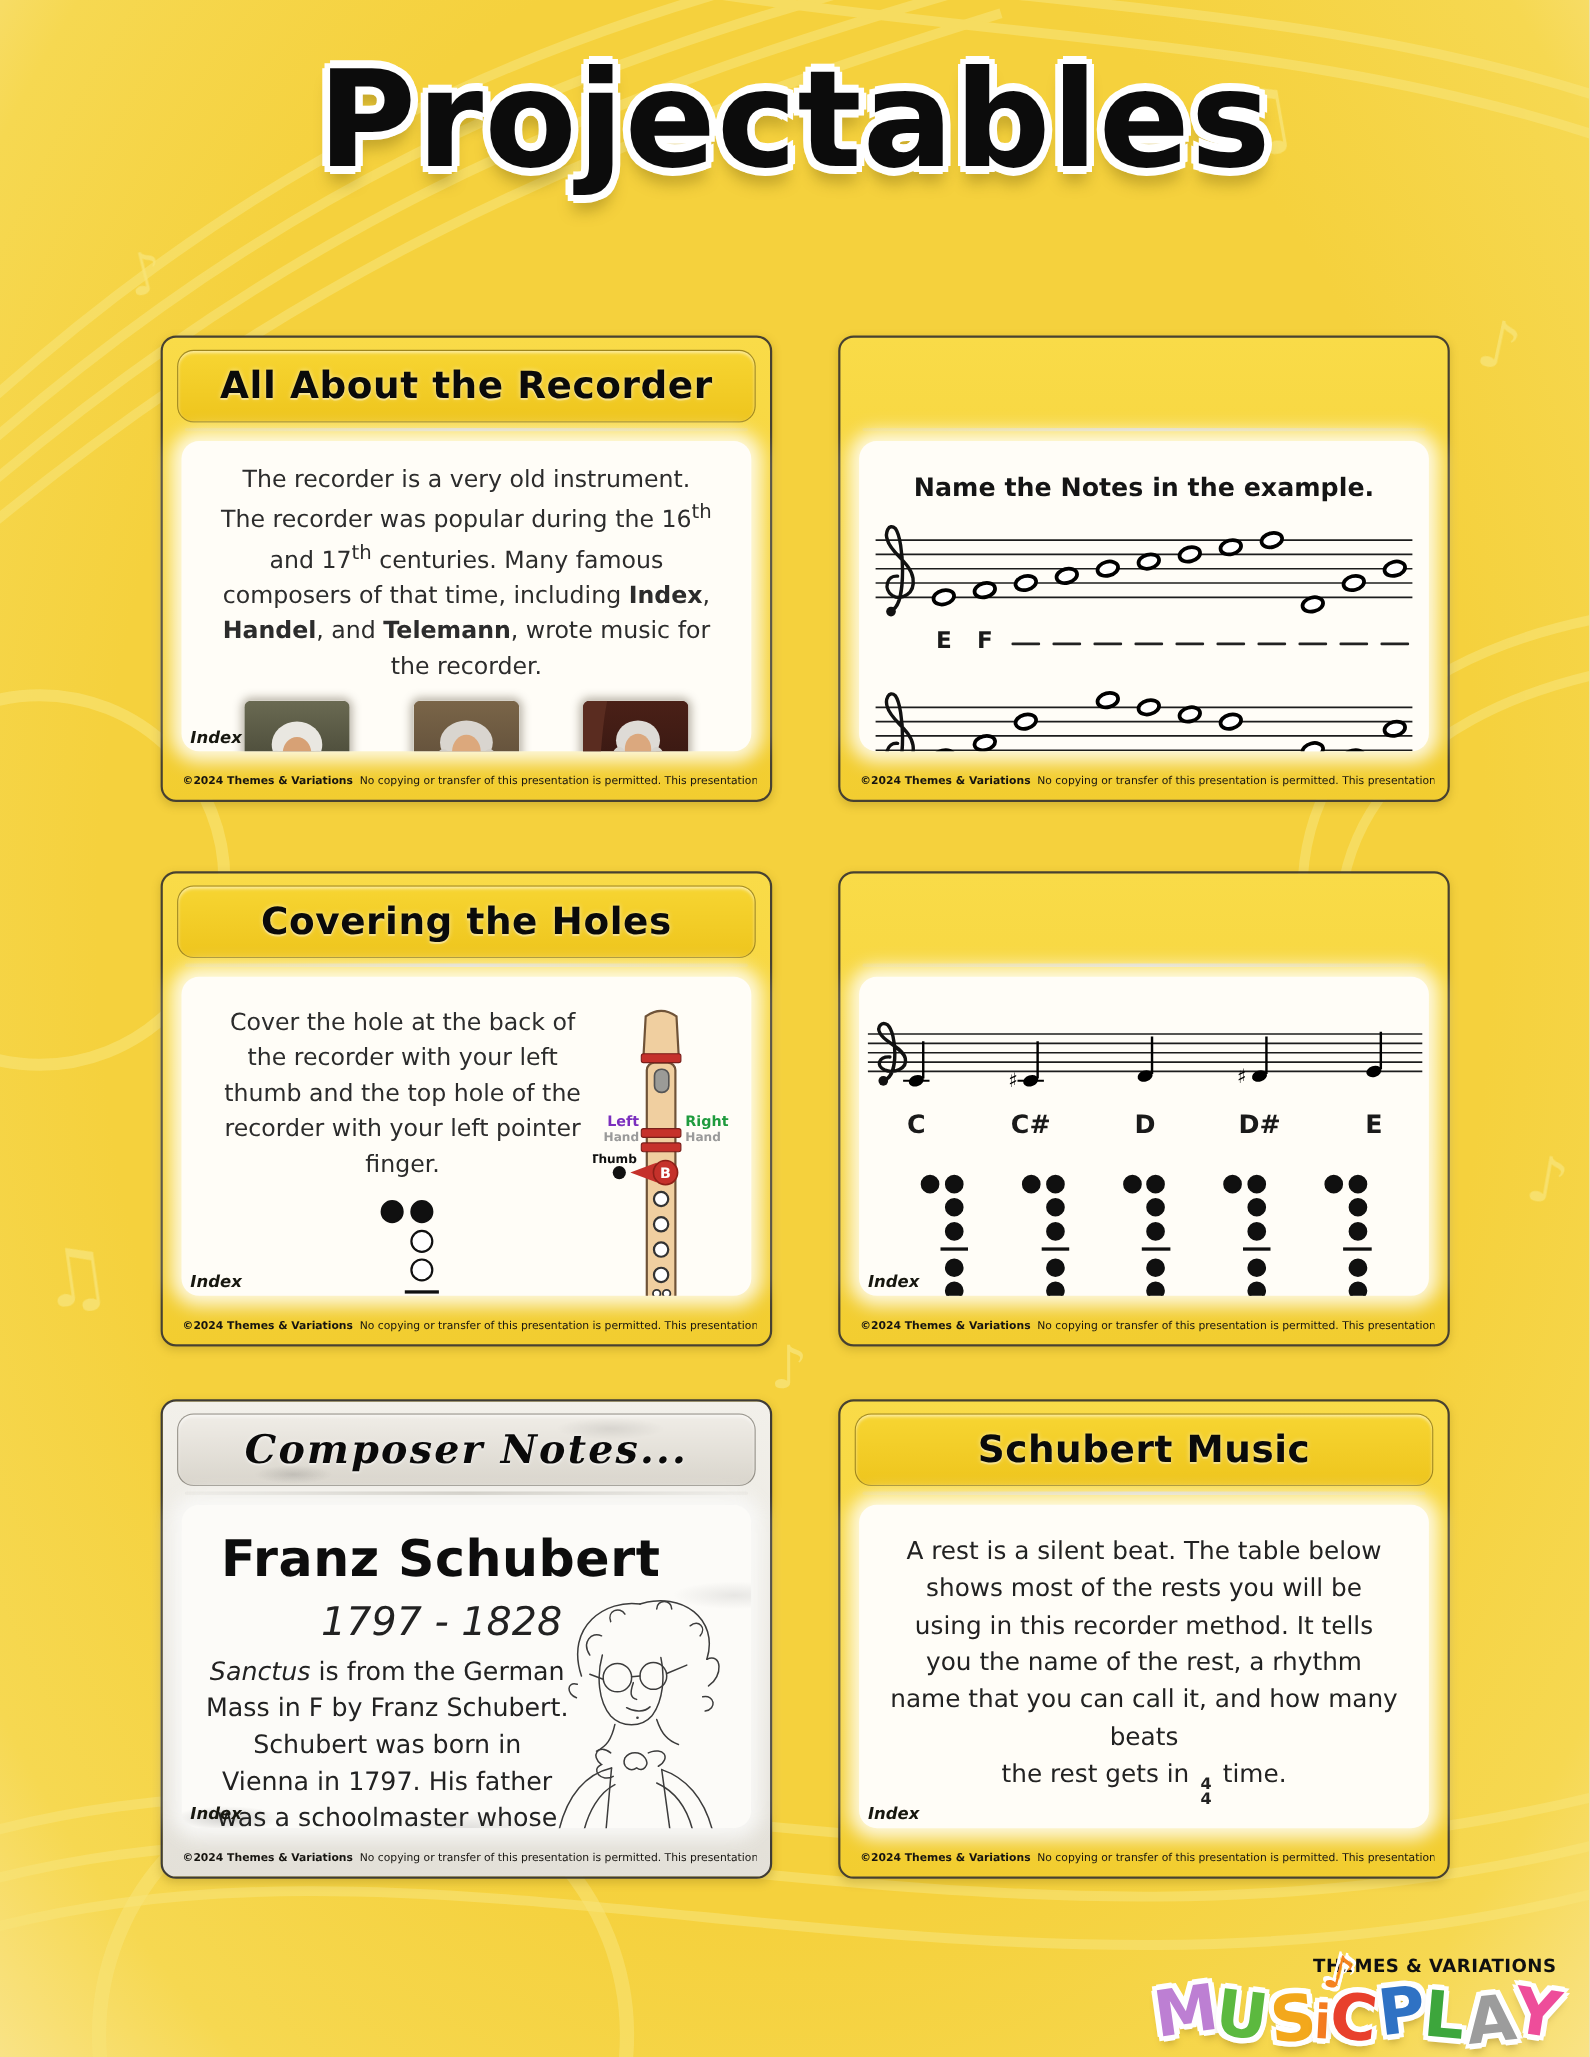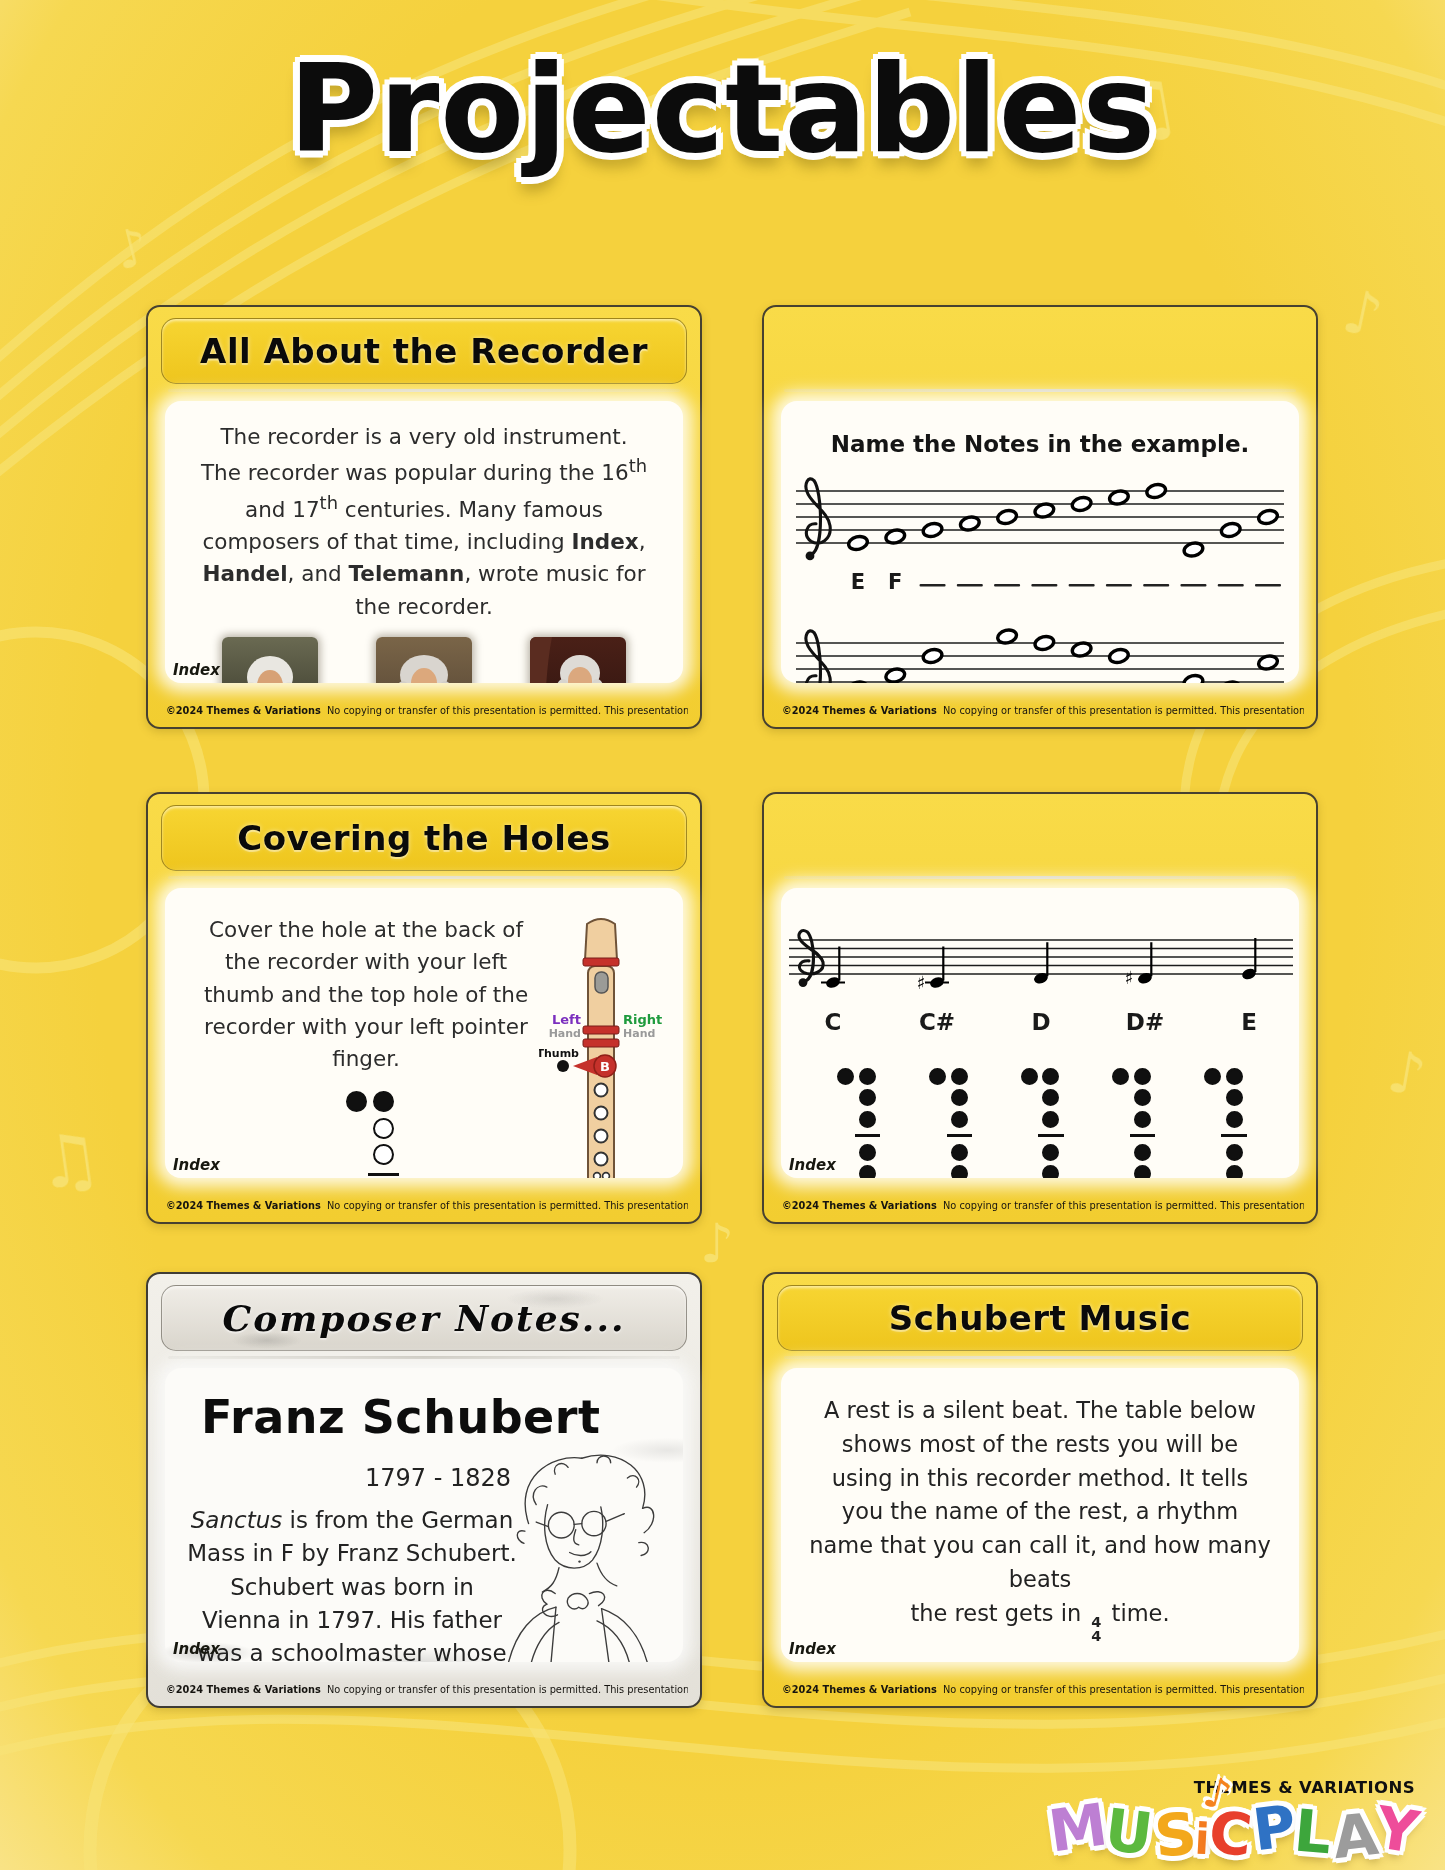--- a/index.html
+++ b/index.html
@@ -57,21 +57,21 @@
   .cover-mid{display:flex;justify-content:center;width:390px;margin:16px 0 0 10px;}
   .recorder-wrap{position:absolute;right:18px;top:20px;}
   
   .fng{display:flex;flex-direction:column;align-items:flex-end;}
   .fng .dot{border-radius:50%;box-sizing:border-box;}
   .fng-line{background:#101010;}
   
   .fing-row{display:flex;justify-content:space-around;padding:0 30px;margin-top:26px;}
   
   .composer-name{position:absolute;left:36px;top:22px;font-size:46px;font-weight:800;color:#0d0d0d;letter-spacing:.5px;}
-  .composer-dates{position:absolute;left:36px;top:96px;width:310px;text-align:right;font-size:24px;color:#222;}
+  .composer-dates{position:absolute;left:36px;top:86px;width:310px;text-align:right;font-size:36px;color:#222;font-style:italic;}
   .composer-body{position:absolute;left:22px;top:136px;width:330px;font-size:23px;line-height:1.45;text-align:center;color:#222;}
   .composer-art{position:absolute;right:10px;top:40px;}
   
   .count-body{font-size:22.5px;line-height:1.5;color:#222;text-align:center;padding:26px 28px 0;}
   .frac{display:inline-flex;flex-direction:column;align-items:center;font-size:14.5px;font-weight:800;line-height:1;vertical-align:-6px;margin:0 3px;}
   .frac span{display:block;}
   
   .brand{position:absolute;right:26px;bottom:16px;width:370px;text-align:right;}
   .brand-tagline{font-size:16.5px;font-weight:800;color:#101010;letter-spacing:.4px;margin-right:4px;}
   .brand-letters{display:flex;justify-content:flex-end;align-items:flex-end;margin-top:2px;position:relative;font-weight:800;font-size:58px;}

